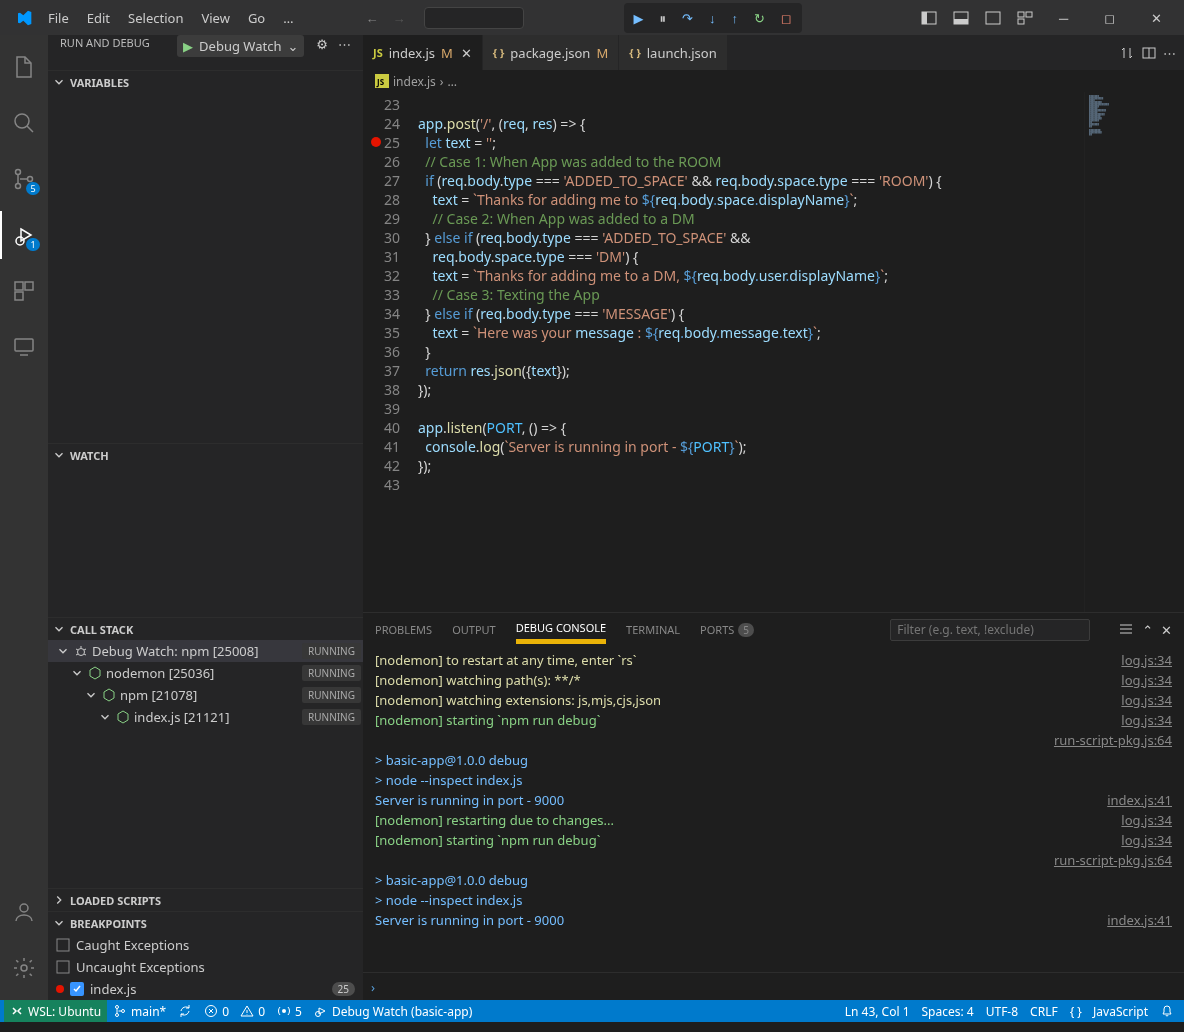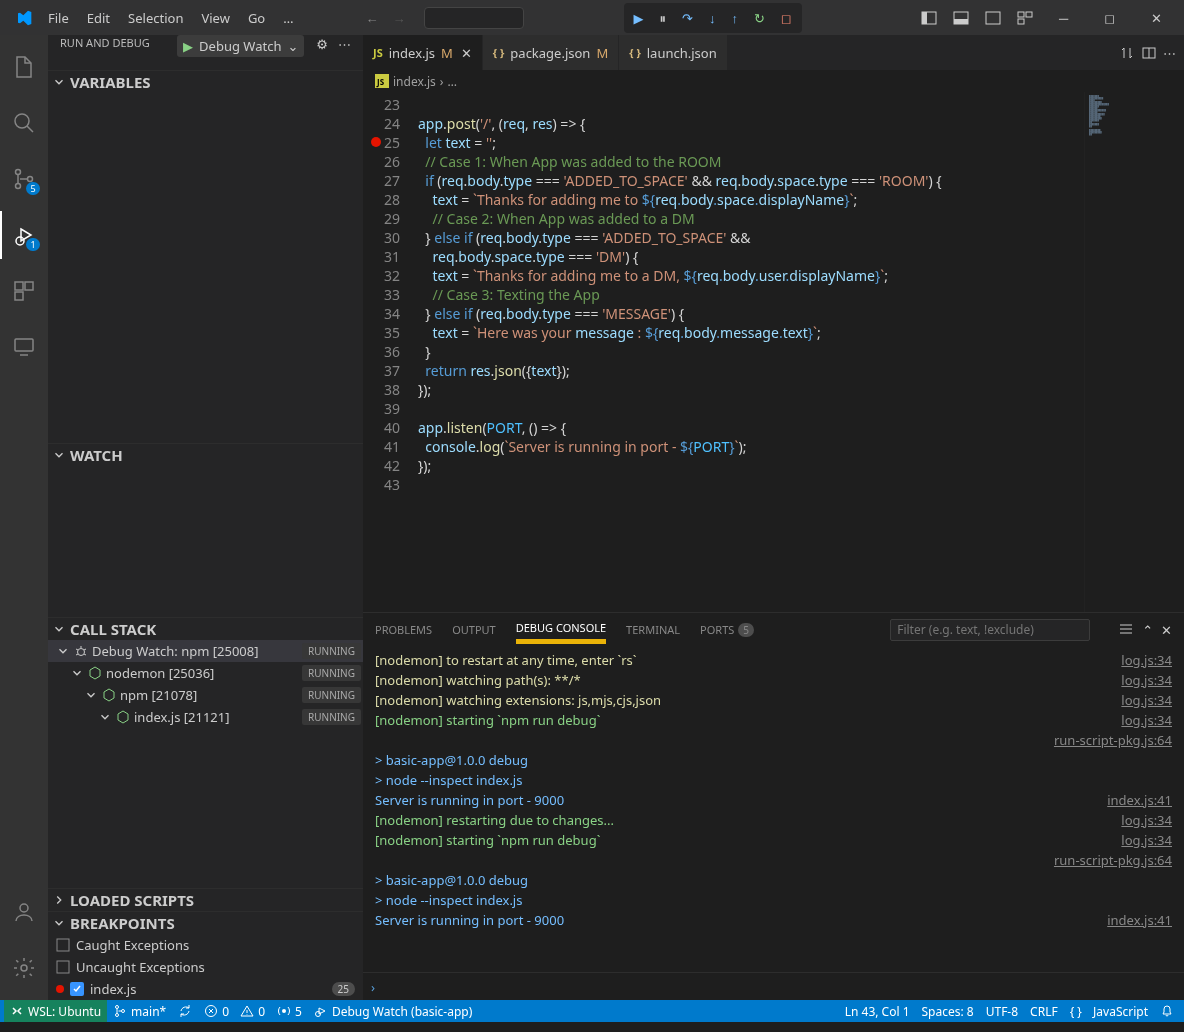--- a/index.html
+++ b/index.html
@@ -32,21 +32,21 @@
 .sidebar-header { height: 35px; display: flex; align-items: flex-start; padding: 0 12px; gap: 8px; }
 .sidebar-title { font-size: 11px; color: #bbb; }
 .debug-config { background: #3c3c3c; border-radius: 3px; display: flex; align-items: center; padding: 2px 6px; gap: 6px; margin-left: auto; }
 .play-icon { color: #89d185; }
 .gear-icon { color: #ccc; margin-left: 4px; }
 .more-icon { color: #ccc; margin-left: 2px; }
 
 .section { border-top: 1px solid #2d2d2d; }
 .section-header { height: 22px; display: flex; align-items: center; padding: 0 4px; gap: 4px; cursor: pointer; }
 .chevron { width: 14px; height: 14px; }
-.section-title { font-size: 15px; font-weight: 700; color: #ccc; }
+.section-title { font-size: 11px; font-weight: 700; color: #ccc; }
 .section-body { flex: 1; }
 .variables-sec { height: 373px; }
 .watch-sec { height: 174px; }
 .callstack-sec { }
 .callstack-item { display: flex; align-items: center; padding: 2px 0 2px 8px; height: 22px; gap: 4px; justify-content: center; }
 .callstack-item.active { background: #37373d; }
 .callstack-label { flex: 1; color: #ccc; white-space: nowrap; overflow: hidden; }
 .running-badge { background: #373737; color: #aaa; font-size: 10px; padding: 1px 6px; margin-right: 2px; border-radius: 2px; }
 .bug-sm { width: 14px; height: 14px; }
 .node-sm { width: 14px; height: 14px; }
@@ -544,21 +544,21 @@
     </div>
   <div class="sb-item">
       <svg width="14" height="14" viewBox="0 0 14 14">
         <path d="M5 4l6 3-6 3z" fill="none" stroke="#fff"></path>
         <circle cx="4" cy="10" r="2.5" fill="none" stroke="#fff"></circle>
       </svg>
       <span>Debug Watch (basic-app)</span>
     </div>
   <div class="sb-right">
     <div class="sb-item">Ln 43, Col 1</div>
-    <div class="sb-item">Spaces: 8</div>
+    <div class="sb-item">Spaces: 4</div>
     <div class="sb-item">UTF-8</div>
     <div class="sb-item">CRLF</div>
     <div class="sb-item"><span style="color:#fff">{ }</span>&nbsp;<span>JavaScript</span></div>
     <div class="sb-item">
         <svg width="14" height="14" viewBox="0 0 14 14">
           <path d="M7 2a3 3 0 00-3 3v3l-1 2h8l-1-2V5a3 3 0 00-3-3zM6 11a1 1 0 002 0" fill="none" stroke="#fff"></path>
         </svg>
       </div>
   </div>
 </div>

